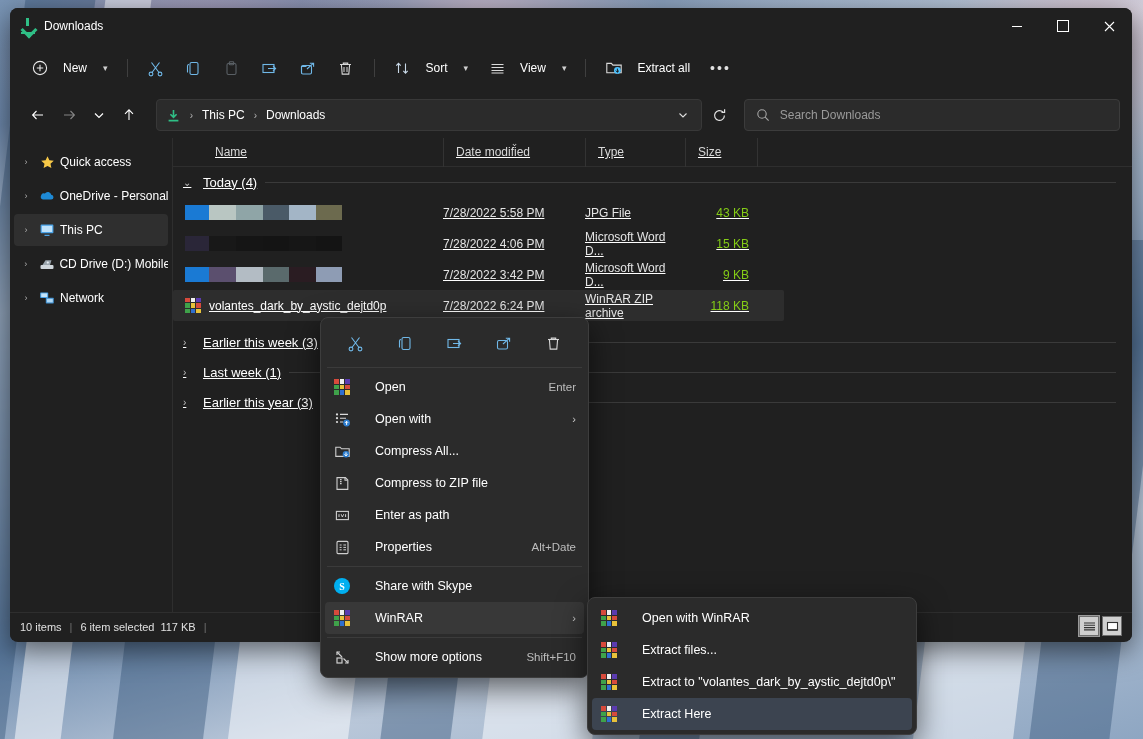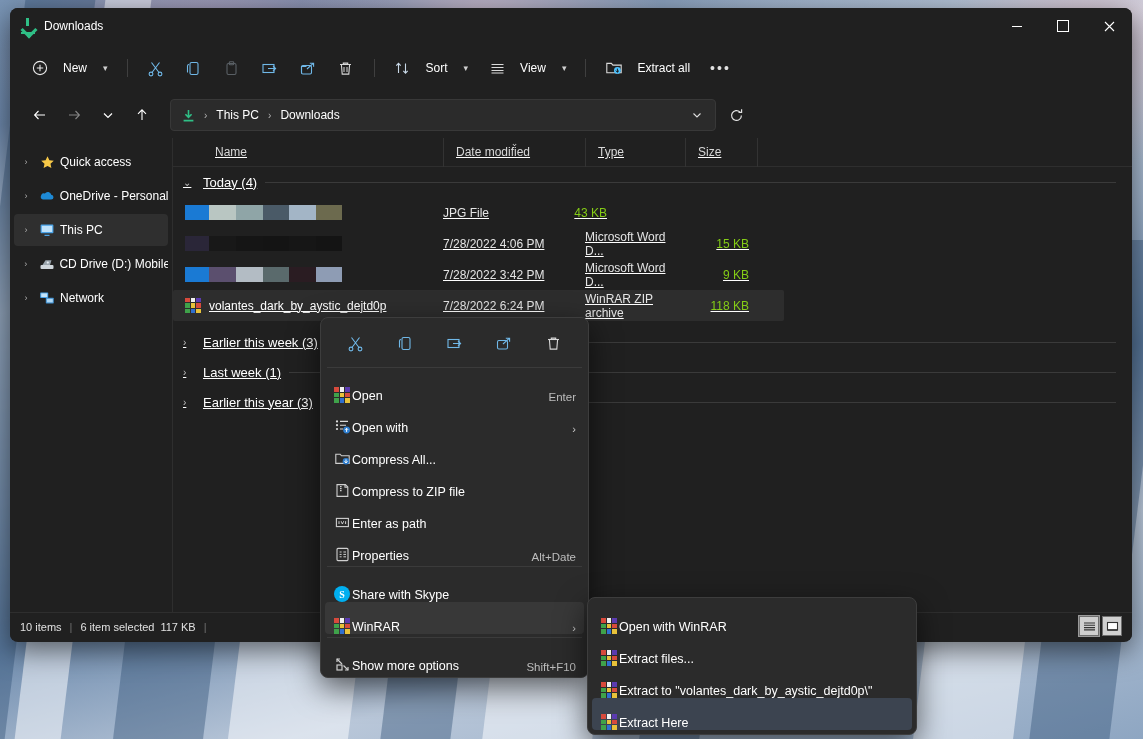--- a/index.html
+++ b/index.html
@@ -282,24 +282,24 @@
   }
   .ctx-iconbtn {
     width: 38px; height: 34px;
     display:flex; align-items:center; justify-content:center;
     border-radius: 4px;
   }
   .ctx-div { height:1px; background:#3b3b3b; margin: 3px 2px; }
 
   .ctx-item {
     height: 32px;
-    display:flex; align-items:flex-end;
+    display:flex; align-items:center;
     padding: 0 8px 0 8px;
     border-radius: 4px;
-    gap: 1px;
+    gap: 24px;
     position: relative;
   }
   .ctx-item.highlight { background: #3a3a3a; }
   .ctx-item.submenu-open { background: #383838; }
   .ctx-ico { width: 18px; display:flex; align-items:center; justify-content:center; flex:0 0 18px; }
   .ctx-label { flex: 1; white-space: nowrap; }
   .ctx-accel { color: #bdbdbd; font-size: 11.5px; margin-left: 12px; }
   .ctx-arrow { color: #c8c8c8; font-size: 11px; margin-left: 8px; }
 
   #winrar-submenu .ctx-item { height: 32px; }
@@ -499,20 +499,29 @@
         </span>
       </span>
     </div>
     <div class="nav-btn" style="margin-left:2px;">
       <svg width="15" height="15" viewBox="0 0 15 15">
           <path d="M12.4 7.5a4.9 4.9 0 1 1-1.5-3.5" stroke="#e0e0e0" stroke-width="1.2" fill="none"></path>
           <path d="M12.6 1.2v3.1H9.5" stroke="#e0e0e0" stroke-width="1.2" fill="none"></path>
         </svg>
     </div>
 
+    <div id="search-box">
+      <span class="icon">
+        <svg width="14" height="14" viewBox="0 0 14 14">
+            <circle cx="6" cy="6" r="4.2" stroke="#a8a8a8" stroke-width="1.1" fill="none"></circle>
+            <path d="M9.2 9.2 L12.6 12.6" stroke="#a8a8a8" stroke-width="1.1"></path>
+          </svg>
+      </span>
+      <input id="search-input" type="text" placeholder="Search Downloads" style="">
+    </div>
   </div>
 
   <div id="mainarea">
 
     <div id="sidebar">
 
       <div class="nav-item">
         <span class="nav-exp">›</span>
         <span class="nav-ico">
           <svg width="15" height="15" viewBox="0 0 15 15">
@@ -601,20 +610,21 @@
           <div class="cell name">
             <span class="redacted">
               <span style="width:24px;background:#1a7ad4"></span>
                 <span style="width:27px;background:#b9c6c2"></span>
                 <span style="width:27px;background:#8fa5a7"></span>
                 <span style="width:26px;background:#4a5a67"></span>
                 <span style="width:27px;background:#a3b5c6"></span>
                 <span style="width:26px;background:#6c6a4e"></span>
             </span>
           </div>
+          <div class="cell date">7/28/2022 5:58 PM</div>
           <div class="cell type">JPG File</div>
           <div class="cell size">43 KB</div>
         </div>
 
         <div class="file-row">
           <div class="cell name">
             <span class="redacted">
               <span style="width:24px;background:#2a2638"></span>
                 <span style="width:27px;background:#181818"></span>
                 <span style="width:27px;background:#151515"></span>

